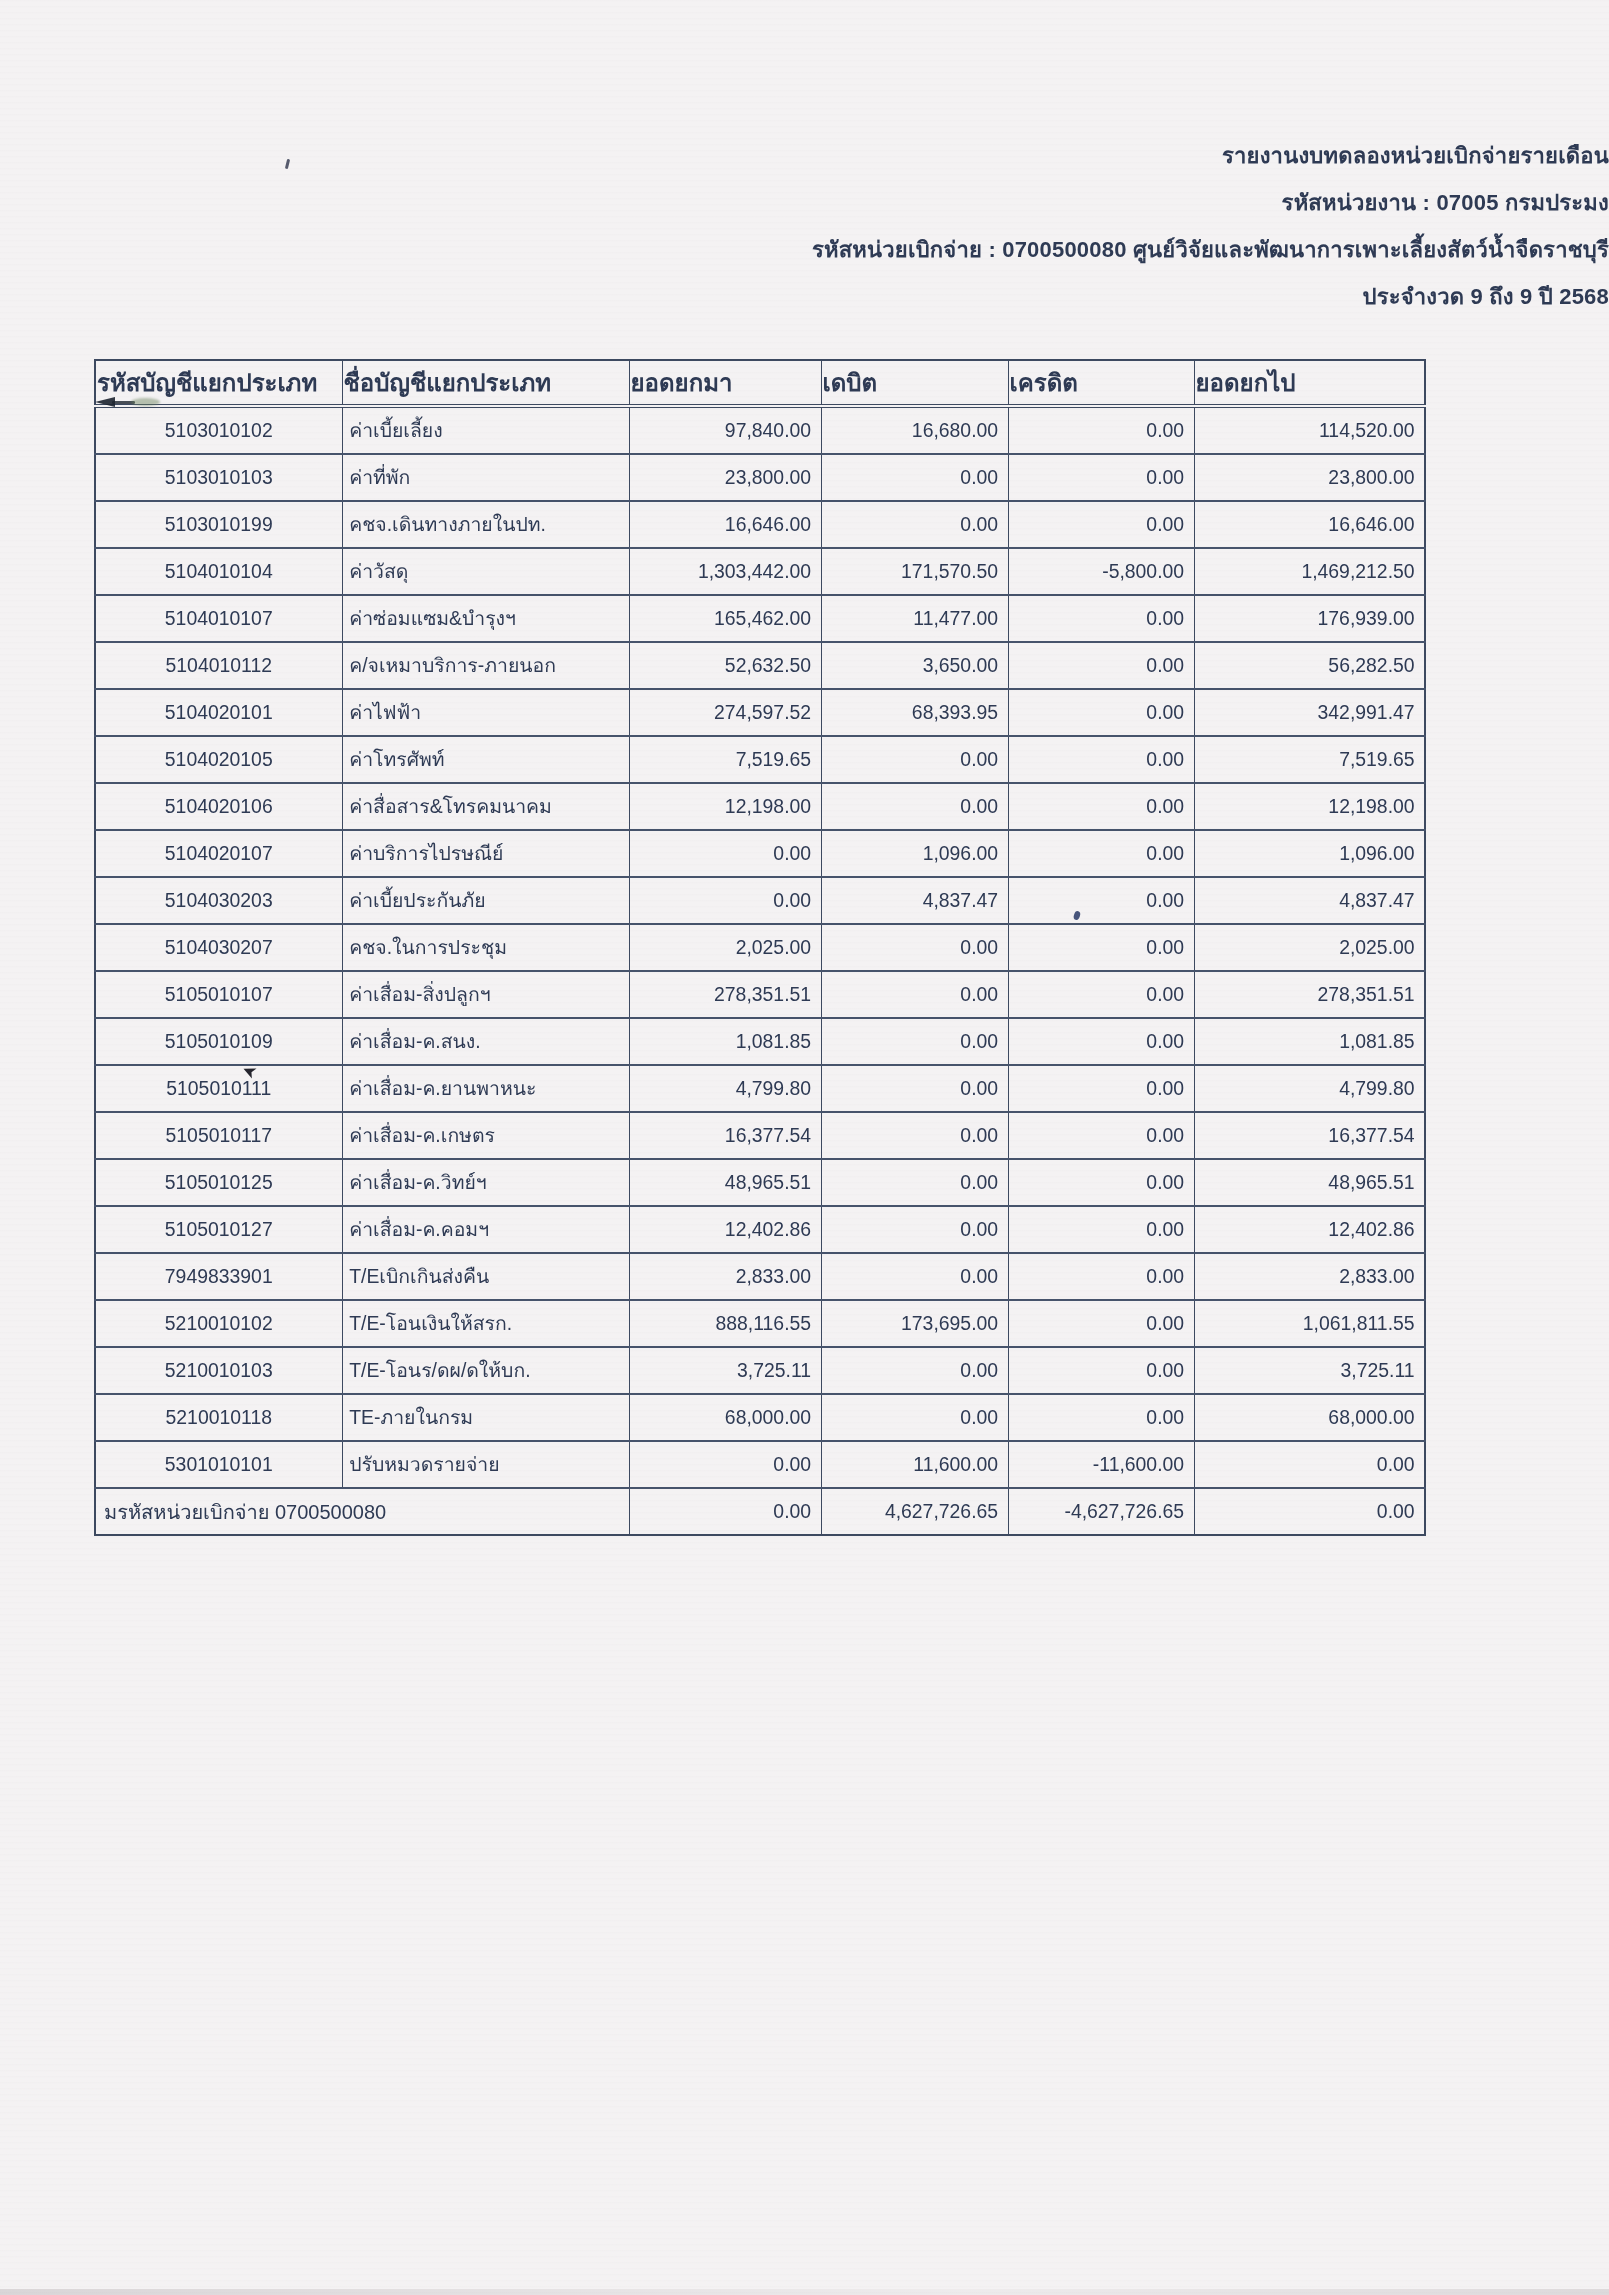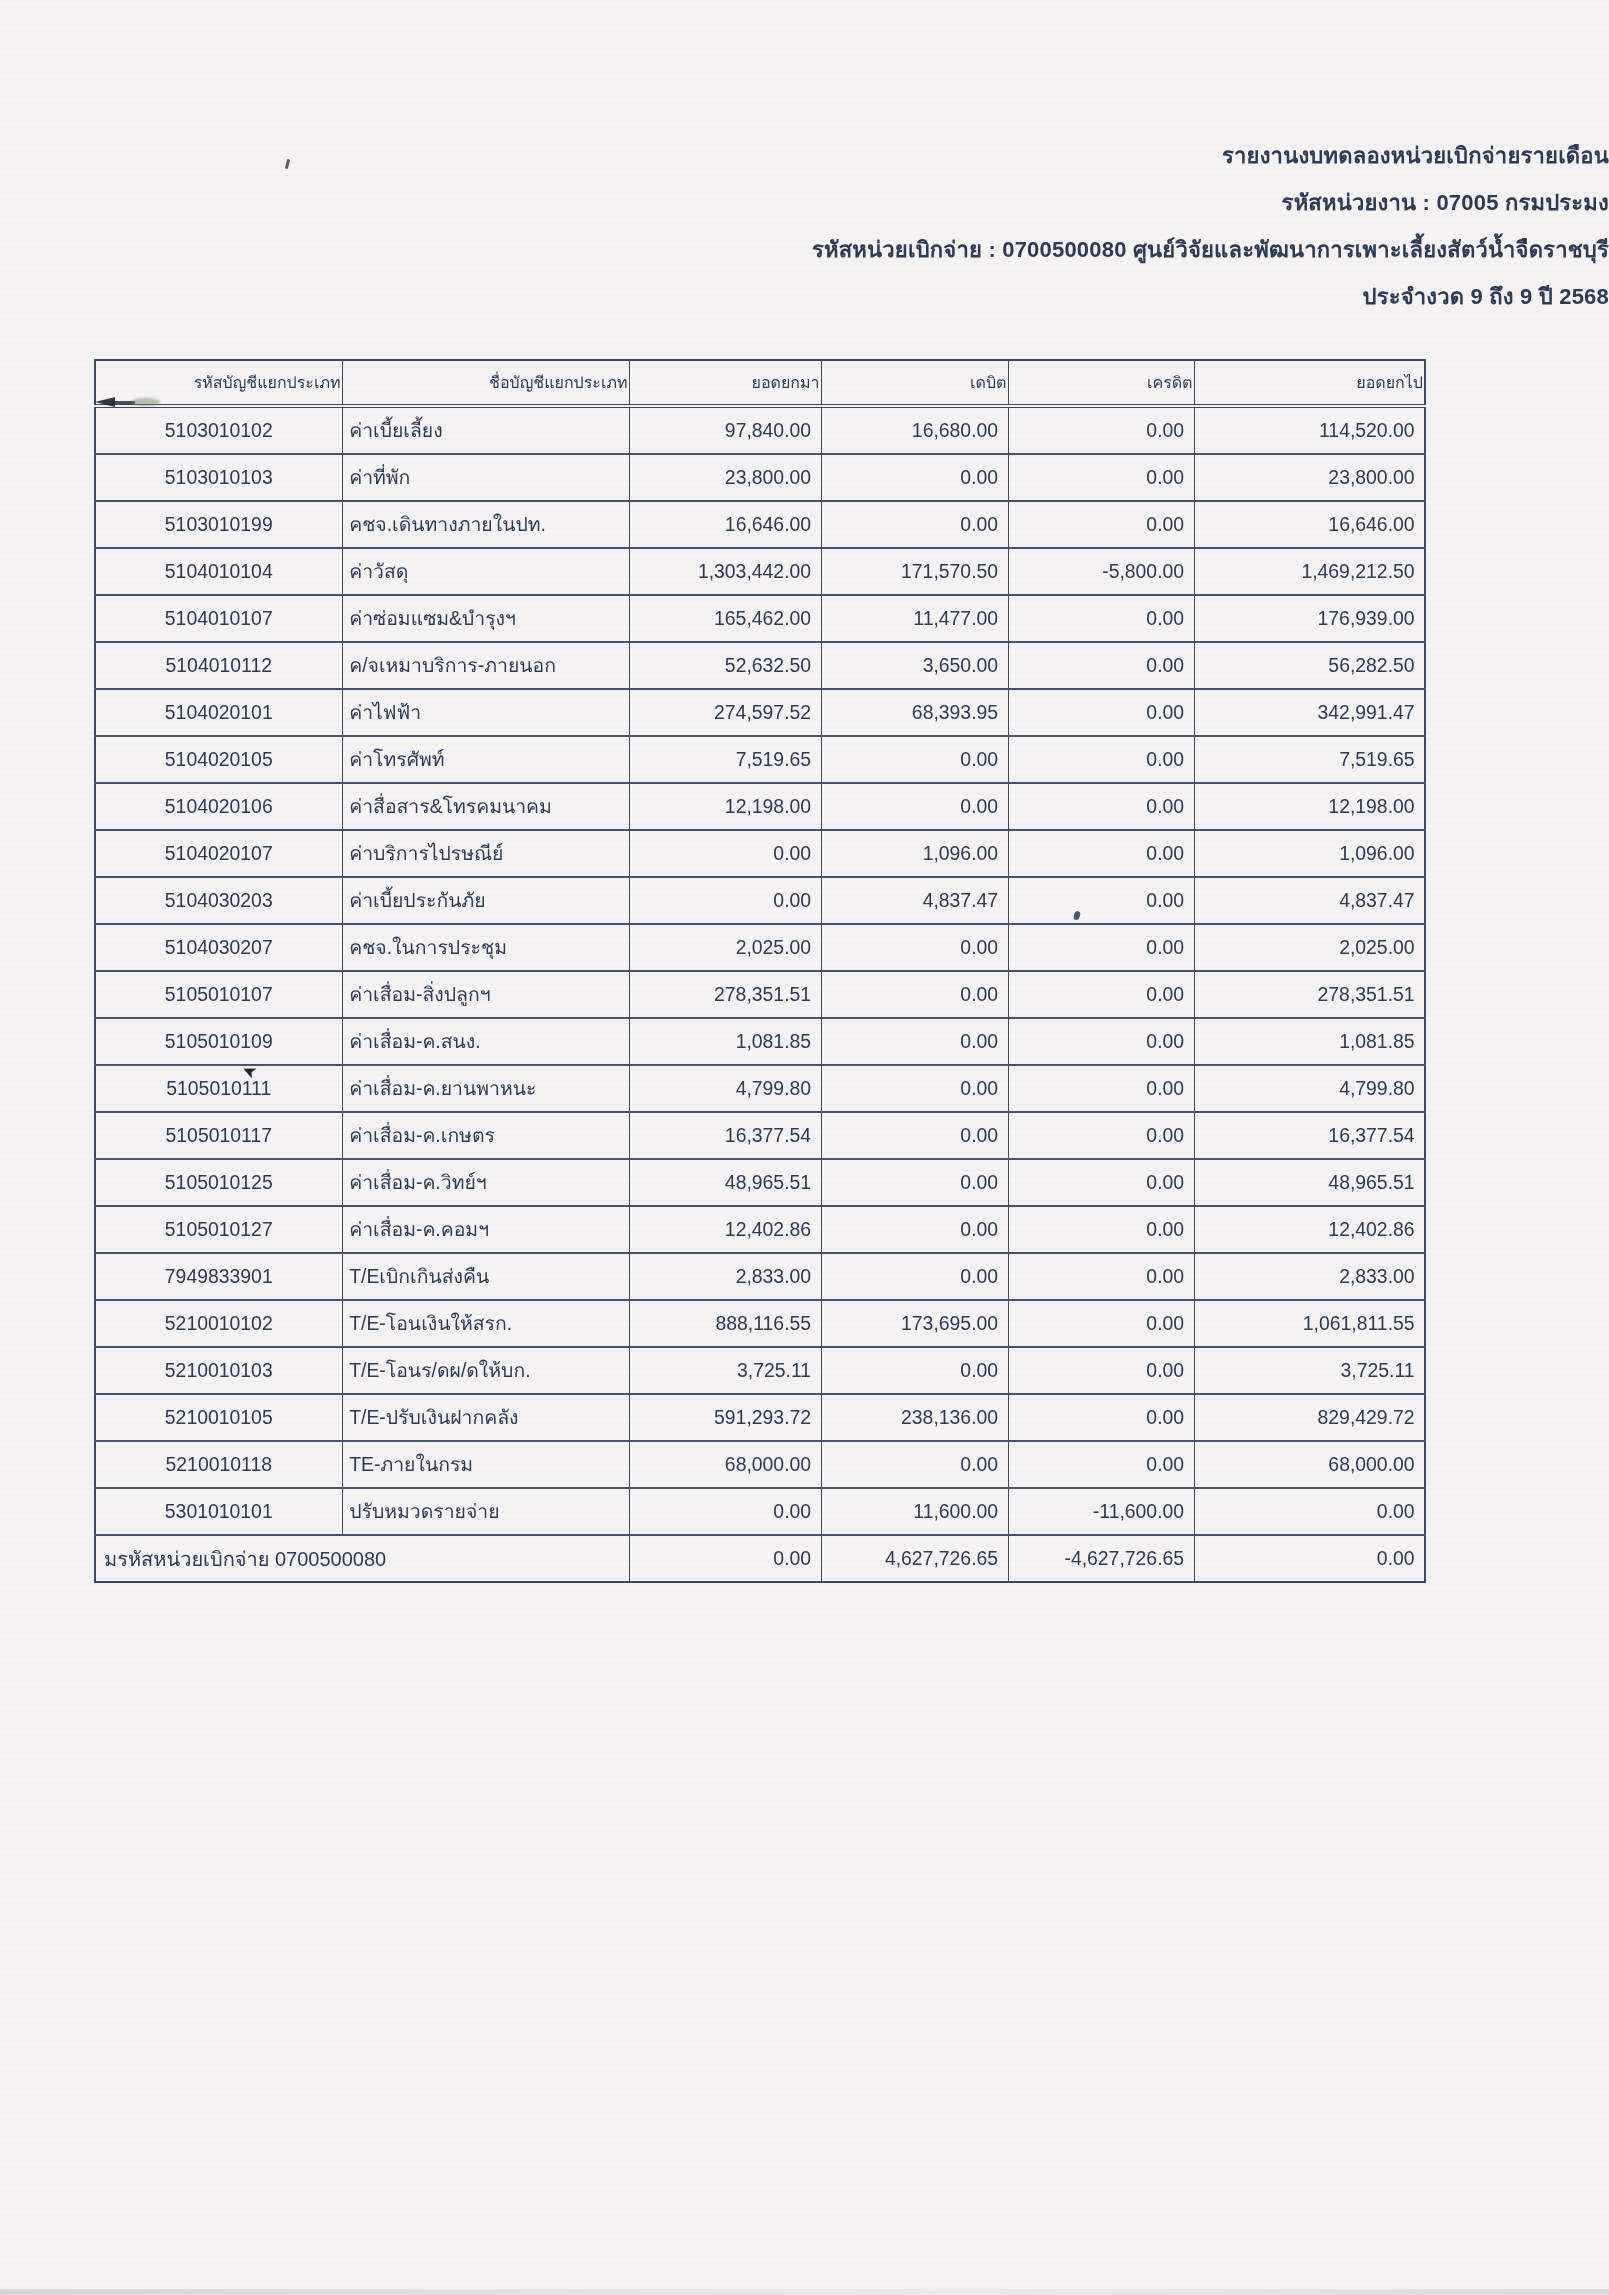--- a/index.html
+++ b/index.html
@@ -43,23 +43,23 @@
     font-size: 19.4px;
     color: #2e3a54;
   }
   table.report th, table.report td {
     overflow: hidden;
     white-space: nowrap;
     background: transparent;
   }
   table.report th {
     height: 41px;
-    font-size: 16px;
-    font-weight: 400;
-    text-align: right;
+    font-size: 24px;
+    font-weight: 700;
+    text-align: left;
     border-bottom: 4px double #3d4960;
     border-left: 1.3px solid #3d4960;
   }
   table.report td {
     height: 43px;
     border-top: 2px solid #46536b;
     border-left: 1.3px solid #3d4960;
   }
   table.report th:first-child,
   table.report td:first-child { border-left: none; }
@@ -310,28 +310,20 @@
       </tr>
       <tr>
         <td class="cell-code">5210010103</td>
         <td class="cell-name">T/E-โอนร/ดผ/ดให้บก.</td>
         <td class="cell-amount">3,725.11</td>
         <td class="cell-amount">0.00</td>
         <td class="cell-amount">0.00</td>
         <td class="cell-amount">3,725.11</td>
       </tr>
       <tr>
-        <td class="cell-code">5210010105</td>
-        <td class="cell-name">T/E-ปรับเงินฝากคลัง</td>
-        <td class="cell-amount">591,293.72</td>
-        <td class="cell-amount">238,136.00</td>
-        <td class="cell-amount">0.00</td>
-        <td class="cell-amount">829,429.72</td>
-      </tr>
-      <tr>
         <td class="cell-code">5210010118</td>
         <td class="cell-name">TE-ภายในกรม</td>
         <td class="cell-amount">68,000.00</td>
         <td class="cell-amount">0.00</td>
         <td class="cell-amount">0.00</td>
         <td class="cell-amount">68,000.00</td>
       </tr>
       <tr>
         <td class="cell-code">5301010101</td>
         <td class="cell-name">ปรับหมวดรายจ่าย</td>

